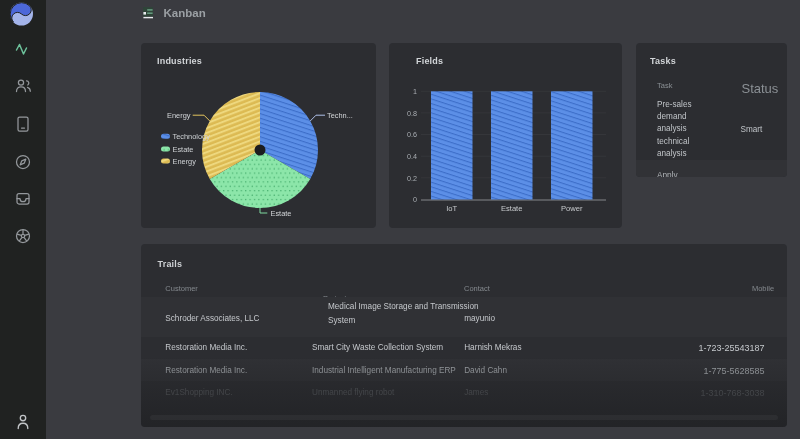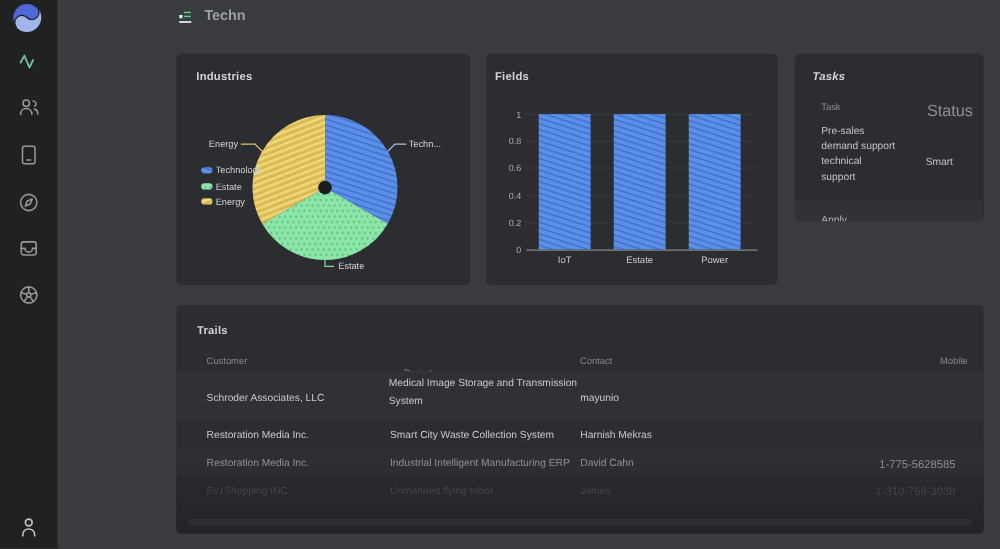--- a/index.html
+++ b/index.html
@@ -58,21 +58,21 @@
   </g>
 </svg>
 
 <svg class="abs" style="left:142.5px;top:7px;" width="11" height="12" viewBox="0 0 11 12">
   <rect x="0" y="0" width="10" height="9.6" rx="1" fill="#2e4438"></rect>
   <rect x="0.4" y="5" width="2.6" height="2.6" fill="#e8ebee"></rect>
   <rect x="4.2" y="2.4" width="5.4" height="1.1" fill="#7fbf9e"></rect>
   <rect x="4.2" y="5.6" width="5.4" height="1.1" fill="#7fbf9e"></rect>
   <rect x="0.4" y="9.9" width="9.6" height="1.4" fill="#e8ebee"></rect>
 </svg>
-<div class="abs" style="left:163.5px;top:6.5px;font-size:11.5px;font-weight:700;color:#9ba0a4;">Techn</div>
+<div class="abs" style="left:163.5px;top:6.5px;font-size:11.5px;font-weight:700;color:#9ba0a4;">Kanban</div>
 
 <div class="card" style="left:141px;top:43px;width:235px;height:185px;"></div>
 <div class="ctitle" style="left:157px;top:56px;">Industries</div>
 <svg class="abs" style="left:141px;top:43px;" width="235" height="185" viewBox="0 0 235 185">
   <defs>
     <pattern id="pblue" width="10" height="4.4" patternUnits="userSpaceOnUse" patternTransform="rotate(18)">
       <rect width="10" height="4.4" fill="#5c8fe7"></rect>
       <rect width="10" height="1.1" y="0" fill="#3d6ec9"></rect>
     </pattern>
     <pattern id="pgreen" width="4.4" height="8.8" patternUnits="userSpaceOnUse">
@@ -103,21 +103,21 @@
     <rect x="20" y="90.7" width="9" height="5" rx="2.5" fill="url(#pblue)"></rect>
     <text x="31.5" y="95.8" font-size="7.4" fill="#cfd2d5" font-family="Liberation Sans">Technology</text>
     <rect x="20" y="103.6" width="9" height="5" rx="2.5" fill="url(#pgreen)"></rect>
     <text x="31.5" y="108.7" font-size="7.4" fill="#cfd2d5" font-family="Liberation Sans">Estate</text>
     <rect x="20" y="115.6" width="9" height="5" rx="2.5" fill="url(#pyellow)"></rect>
     <text x="31.5" y="120.7" font-size="7.4" fill="#cfd2d5" font-family="Liberation Sans">Energy</text>
   </g>
 </svg>
 
 <div class="card" style="left:389px;top:43px;width:233px;height:185px;"></div>
-<div class="ctitle" style="left:396px;top:56px;">Fields</div>
+<div class="ctitle" style="left:416px;top:56px;">Fields</div>
 <svg class="abs" style="left:389px;top:43px;" width="233" height="185" viewBox="0 0 233 185">
   <g stroke="#35363a" stroke-width="1">
     <line x1="32" y1="48.3" x2="217" y2="48.3"></line>
     <line x1="32" y1="69.9" x2="217" y2="69.9"></line>
     <line x1="32" y1="91.5" x2="217" y2="91.5"></line>
     <line x1="32" y1="113.2" x2="217" y2="113.2"></line>
     <line x1="32" y1="134.8" x2="217" y2="134.8"></line>
   </g>
   <line x1="32" y1="157" x2="217" y2="157" stroke="#84878b" stroke-width="1"></line>
   <g font-size="7.2" fill="#a9adb2" text-anchor="end" font-family="Liberation Sans">
@@ -135,47 +135,48 @@
     <text x="62.7" y="167.5">IoT</text>
     <text x="122.7" y="167.5">Estate</text>
     <text x="182.7" y="167.5">Power</text>
   </g>
 </svg>
 
 <div class="card" style="left:636px;top:43px;width:150.5px;height:134px;overflow:hidden;">
   <div class="abs" style="left:0px;top:117px;width:150.5px;height:46px;background:#313236;"></div>
   <div class="abs" style="left:21px;top:38px;font-size:7.5px;color:#8b9095;">Task</div>
   <div class="abs" style="left:105.5px;top:38px;font-size:13px;color:#8b9095;">Status</div>
-  <div class="abs" style="left:21px;top:56px;width:60px;font-size:8.2px;line-height:12.2px;color:#c0c4c8;">Pre-sales demand support technical support</div>
+  <div class="abs" style="left:21px;top:56px;width:60px;font-size:8.2px;line-height:12.2px;color:#c0c4c8;">Pre-sales demand analysis technical analysis</div>
   <div class="abs" style="left:104.5px;top:81.5px;font-size:8.2px;color:#c0c4c8;">Smart</div>
   <div class="abs" style="left:21px;top:127px;width:60px;font-size:8.2px;line-height:12.1px;"><span style="color:#aeb2b6;text-align:right;">Apply</span><br><span style="color:#84888c;">custom</span><br><span style="color:#5e6165;">labor</span></div>
   <div class="abs" style="left:96.5px;top:151.5px;font-size:8.2px;color:#56595d;">Pending</div>
   <div class="abs" style="left:0;top:145px;width:150.5px;height:40px;background:linear-gradient(to bottom, rgba(44,45,49,0), rgba(36,37,40,0.8));"></div>
   <div class="abs" style="left:8px;top:173px;width:134px;height:5px;border-radius:2.5px;background:rgba(255,255,255,0.04);"></div>
 </div>
-<div class="ctitle" style="left:650px;top:56px;font-style:italic;">Tasks</div>
+<div class="ctitle" style="left:650px;top:56px;">Tasks</div>
 
 <div class="card" style="left:141px;top:244px;width:645.5px;height:183px;overflow:hidden;">
   <div class="abs" style="left:16.5px;top:14.5px;font-size:9px;font-weight:700;color:#ced1d4;letter-spacing:0.2px;">Trails</div>
 
   <div class="abs" style="left:24.3px;top:40px;font-size:7.5px;color:#84898e;">Customer</div>
   <div class="abs" style="left:182px;top:40px;font-size:7.5px;color:#84898e;margin-top:10px;">Project</div>
   <div class="abs" style="left:323px;top:40px;font-size:7.5px;color:#84898e;">Contact</div>
   <div class="abs" style="left:597px;top:40px;width:50px;text-align:center;font-size:7.5px;color:#84898e;">Mobile</div>
 
   <div class="abs" style="left:0;top:53px;width:645.5px;height:40px;background:#303135;"></div>
   <div class="abs" style="left:0;top:115px;width:645.5px;height:22px;background:#303135;"></div>
 
   <div class="abs" style="left:24.3px;top:69.5px;font-size:8.2px;color:#c5c8cc;">Schroder Associates, LLC</div>
-  <div class="abs" style="left:170px;top:56px;font-size:8.2px;line-height:14.4px;color:#c5c8cc;">Medical Image Storage and Transmission<br>System</div>
+  <div class="abs" style="left:187px;top:56px;font-size:8.2px;line-height:14.4px;color:#c5c8cc;">Medical Image Storage and Transmission<br>System</div>
   <div class="abs" style="left:323.2px;top:69.5px;font-size:8.2px;color:#c5c8cc;">mayunio</div>
 
   <div class="abs" style="left:24.3px;top:98.5px;font-size:8.2px;color:#c5c8cc;">Restoration Media Inc.</div>
   <div class="abs" style="left:171px;top:98.5px;font-size:8.2px;color:#c5c8cc;">Smart City Waste Collection System</div>
   <div class="abs" style="left:323.2px;top:98.5px;font-size:8.2px;color:#c5c8cc;">Harnish Mekras</div>
+  <div class="abs" style="left:473.5px;top:98.5px;width:150px;text-align:right;font-size:9px;color:#c5c8cc;">1-723-25543187</div>
 
   <div class="abs" style="left:24.3px;top:121.5px;font-size:8.2px;color:#a2a6aa;">Restoration Media Inc.</div>
   <div class="abs" style="left:171px;top:121.5px;font-size:8.2px;color:#a2a6aa;">Industrial Intelligent Manufacturing ERP</div>
   <div class="abs" style="left:323.2px;top:121.5px;font-size:8.2px;color:#a2a6aa;">David Cahn</div>
   <div class="abs" style="left:473.5px;top:121.5px;width:150px;text-align:right;font-size:9px;color:#a2a6aa;">1-775-5628585</div>
 
   <div class="abs" style="left:24.3px;top:143.5px;font-size:8.2px;color:#5d6064;">Ev1Shopping INC.</div>
   <div class="abs" style="left:171px;top:143.5px;font-size:8.2px;color:#5d6064;">Unmanned flying robot</div>
   <div class="abs" style="left:323.2px;top:143.5px;font-size:8.2px;color:#5d6064;">James</div>
   <div class="abs" style="left:473.5px;top:143.5px;width:150px;text-align:right;font-size:9px;color:#5d6064;">1-310-768-3038</div>

